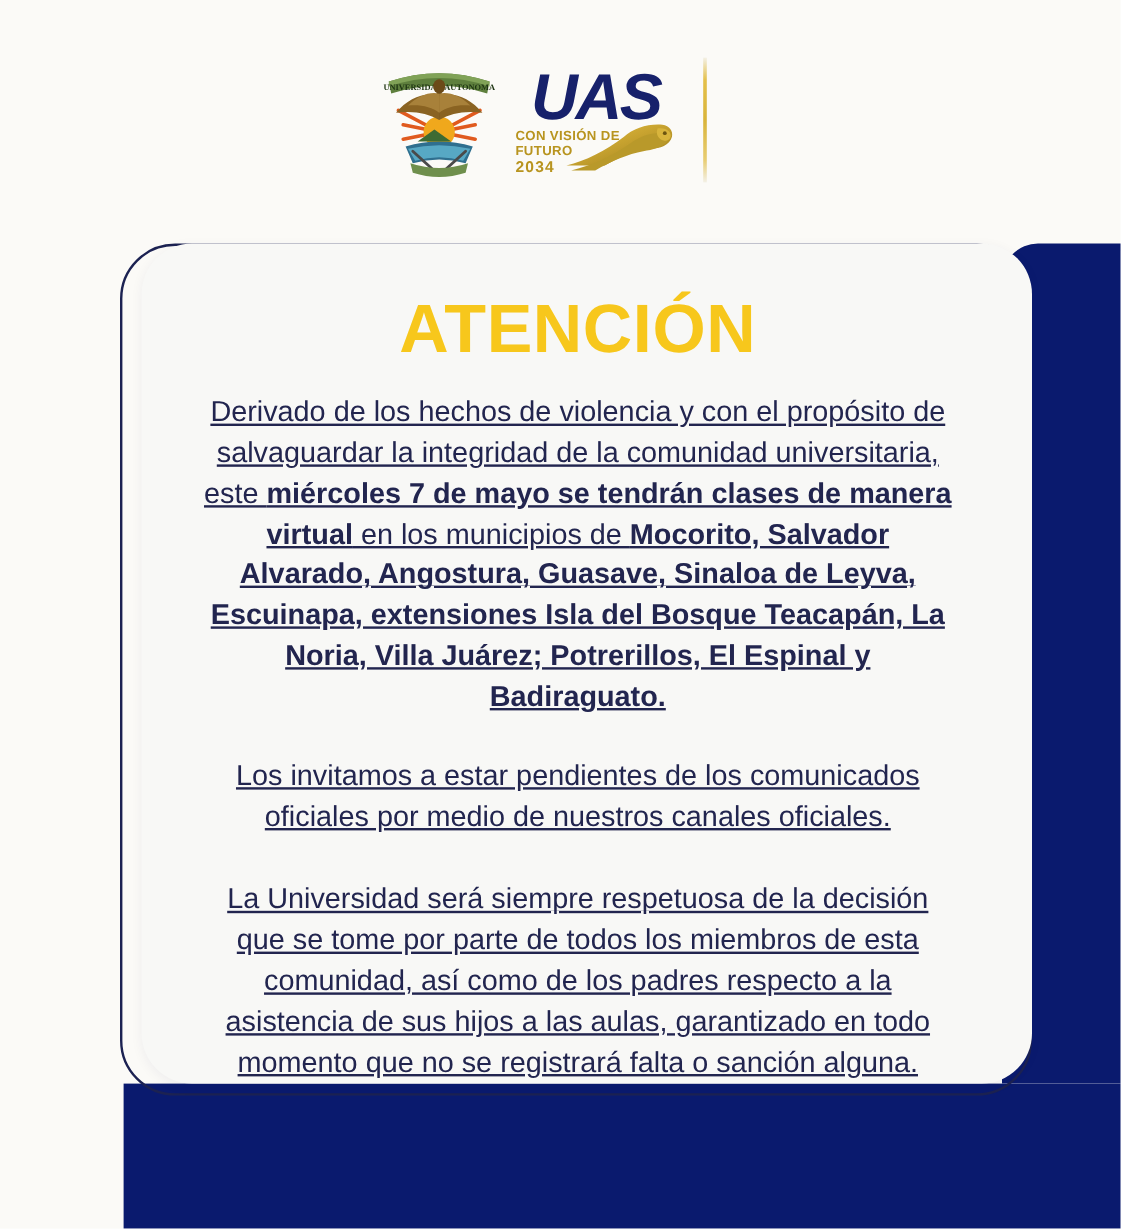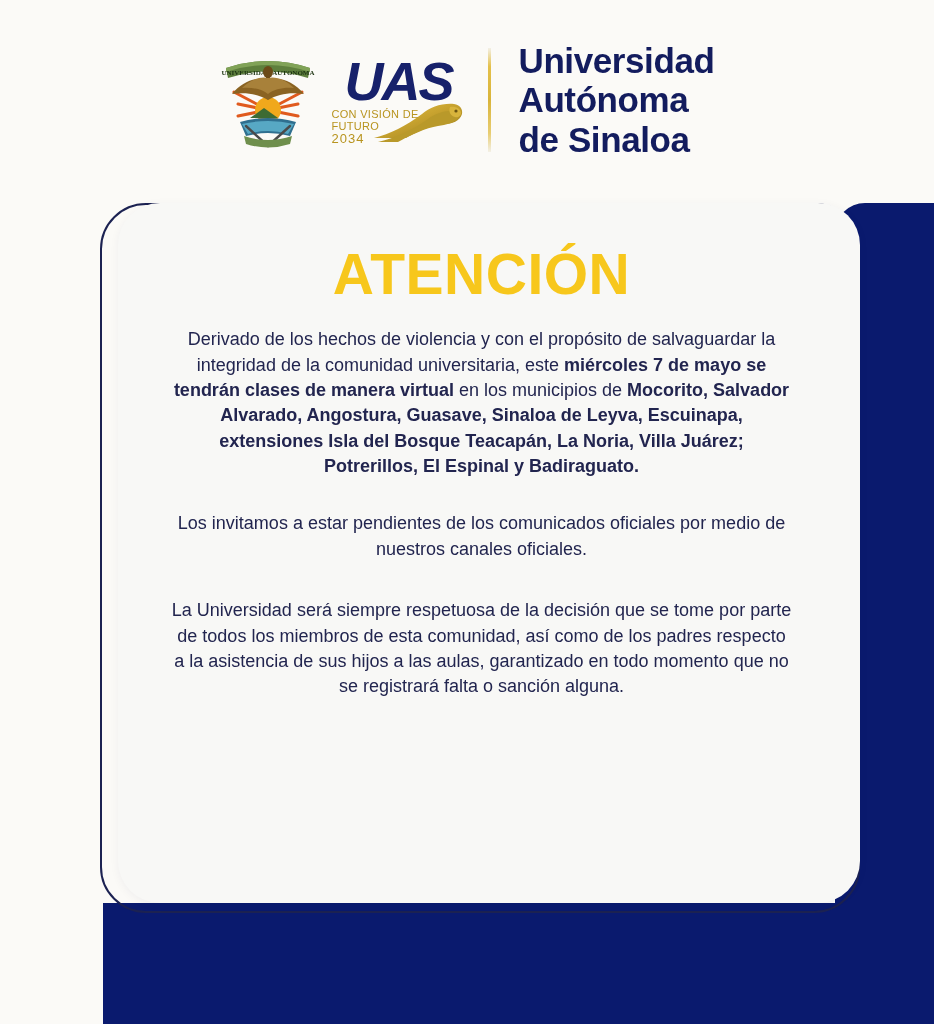--- a/index.html
+++ b/index.html
@@ -100,21 +100,21 @@
     font-style: italic;
     z-index: 2;
   }
   .uas-sub {
     position: absolute;
     left: 2px;
     top: 55px;
     z-index: 3;
     color: #b8941f;
     font-size: 11px;
-    font-weight: 400;
+    font-weight: 700;
     line-height: 1.05;
     letter-spacing: 0.3px;
   }
   .uas-sub .yr {
     font-size: 13px;
     letter-spacing: 1px;
   }
   .uas-eagle {
     position: absolute;
     left: 42px;
@@ -168,24 +168,25 @@
     color: #192276;
     font-size: 57px;
     font-weight: 700;
     letter-spacing: 0.5px;
     line-height: 1.02;
     margin: 2px 0 0 0;
   }
 
   .para {
     color: #22254f;
-    font-size: 18px;
+    font-size: 24px;
     line-height: 1.41;
     margin: 0;
     padding: 0 8px;
+    text-decoration: underline;
   }
   .para.p1 { margin-top: 24px; }
   .para.p2 { margin-top: 36px; }
   .para.p3 { margin-top: 32px; }
   .para b { font-weight: 700; }
 </style>
 </head>
 <body>
 
 <div id="poster">
@@ -251,23 +252,20 @@
         <div class="uas-letters">UAS</div>
         <div class="uas-sub">
           <div>CON VISIÓN DE</div>
           <div>FUTURO</div>
           <div class="yr">2034</div>
         </div>
       </div>
 
       <div class="divider-v"></div>
 
-      <div class="uni-name">Universidad
-Autónoma
-de Sinaloa</div>
     </div>
   </div>
 
   <div class="card">
     <div class="card-body">
 
       <div class="title-1">ATENCIÓN</div>
 
       <p class="para p1"><span>Derivado de los hechos de violencia y con el propósito de salvaguardar la integridad de la comunidad universitaria, este </span><b>miércoles 7 de mayo se tendrán clases de manera virtual</b><span> en los municipios de </span><b>Mocorito, Salvador Alvarado, Angostura, Guasave, Sinaloa de Leyva, Escuinapa, extensiones Isla del Bosque Teacapán, La Noria, Villa Juárez; Potrerillos, El Espinal y Badiraguato.</b></p>
 

